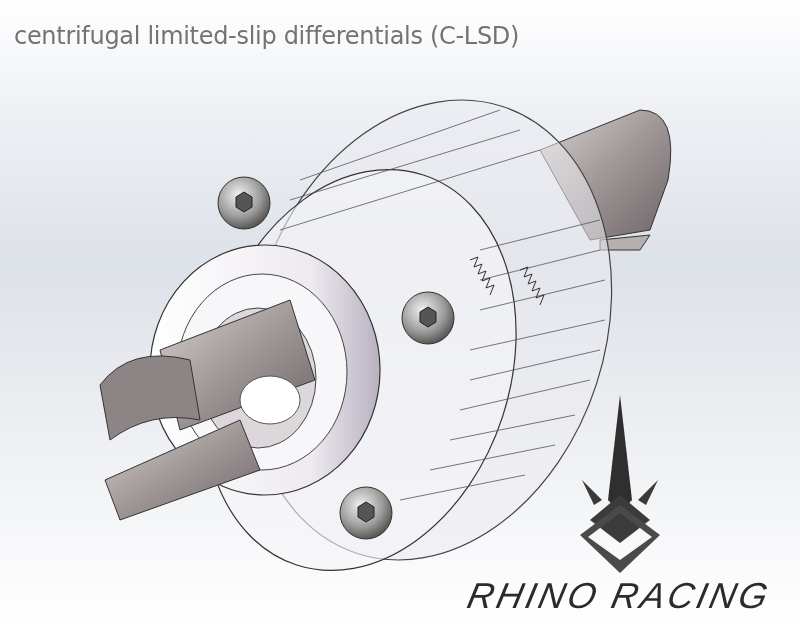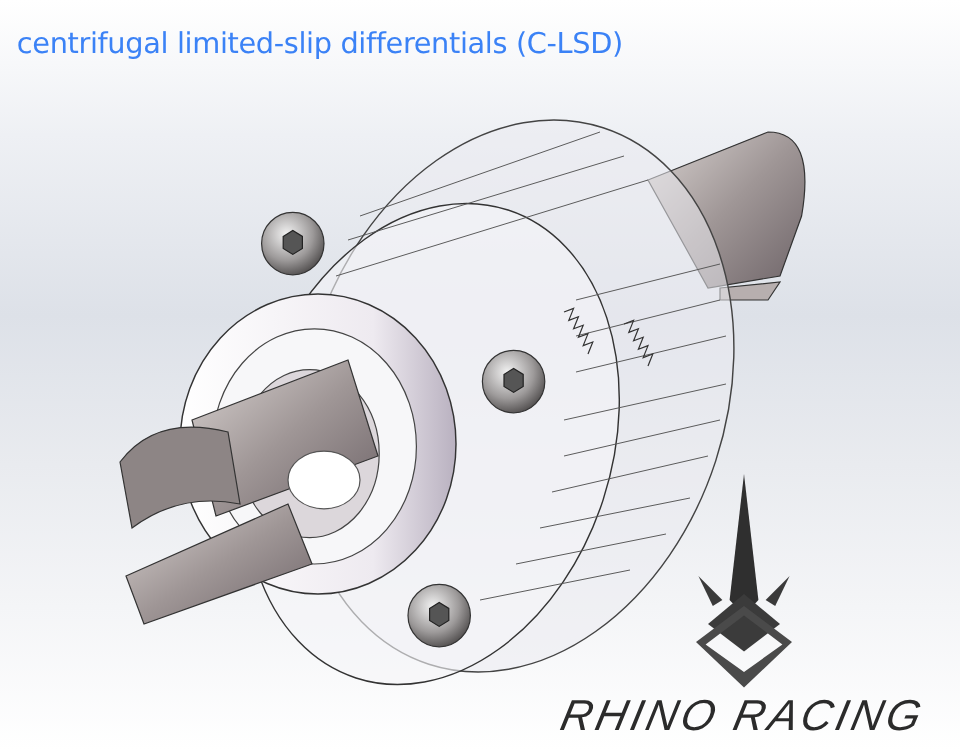--- a/index.html
+++ b/index.html
@@ -3,21 +3,21 @@
 <meta charset="utf-8">
 <style>
   html, body { margin: 0; padding: 0; }
   body {
     width: 800px; height: 625px; overflow: hidden; position: relative;
     background: linear-gradient(180deg, #ffffff 0%, #eef0f4 18%, #dde1e8 42%, #e9ebef 62%, #ffffff 100%);
     font-family: "DejaVu Sans", sans-serif;
   }
   .title {
     position: absolute; left: 14px; top: 22px;
-    font-size: 24px; color: #3b82f6; letter-spacing: -0.3px;
+    font-size: 24px; color: #737373; letter-spacing: -0.3px;
     font-family: "DejaVu Sans", sans-serif; font-weight: normal;
   }
   .render { position: absolute; left: 0; top: 0; width: 800px; height: 625px; }
   .logo-mark { position: absolute; left: 570px; top: 395px; width: 100px; height: 180px; }
   .logo-text {
     position: absolute; left: 468px; top: 575px;
     font-size: 36px; font-style: italic; letter-spacing: 3px;
     color: #2b2b2b; font-family: "Liberation Sans", sans-serif;
     transform: skewX(-12deg); font-weight: normal;
   }

